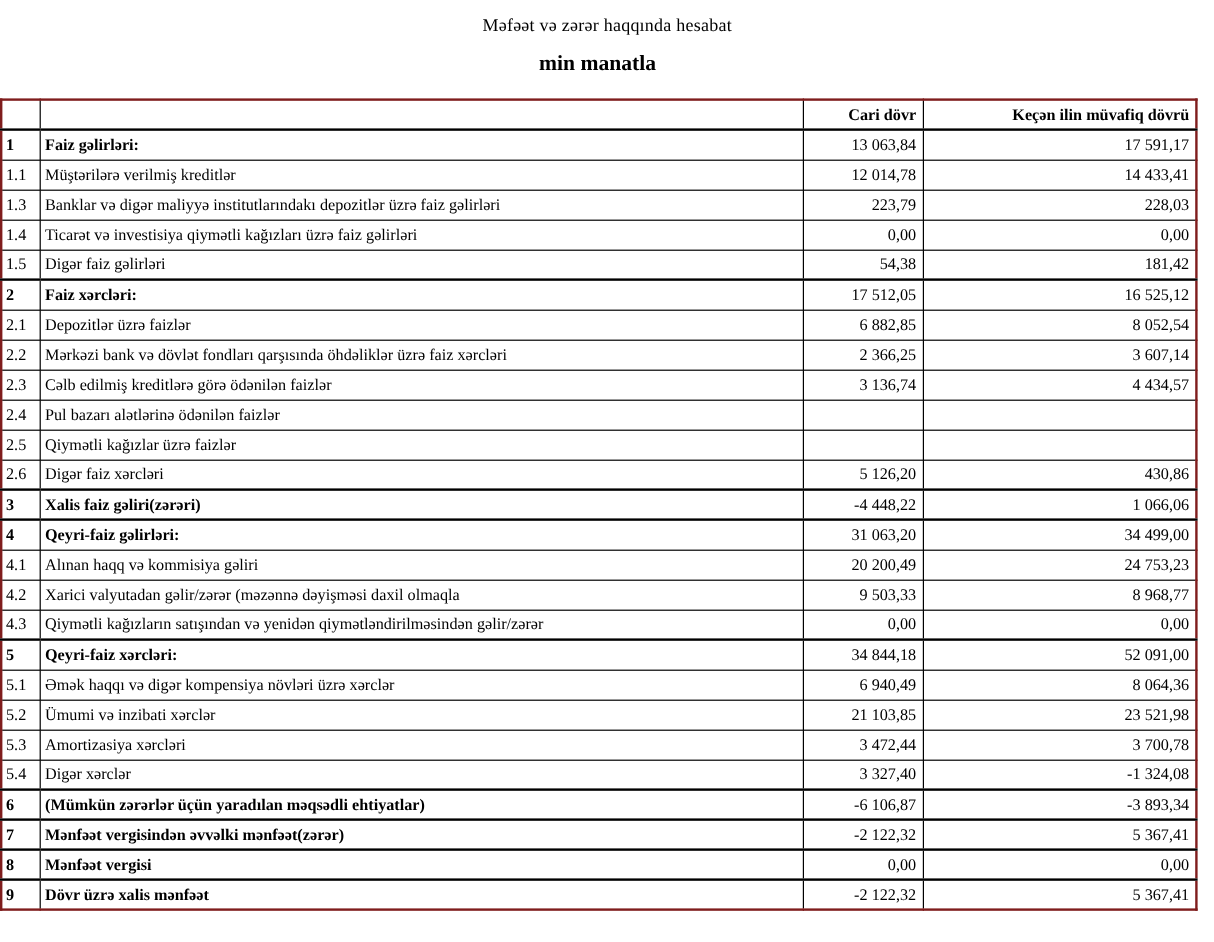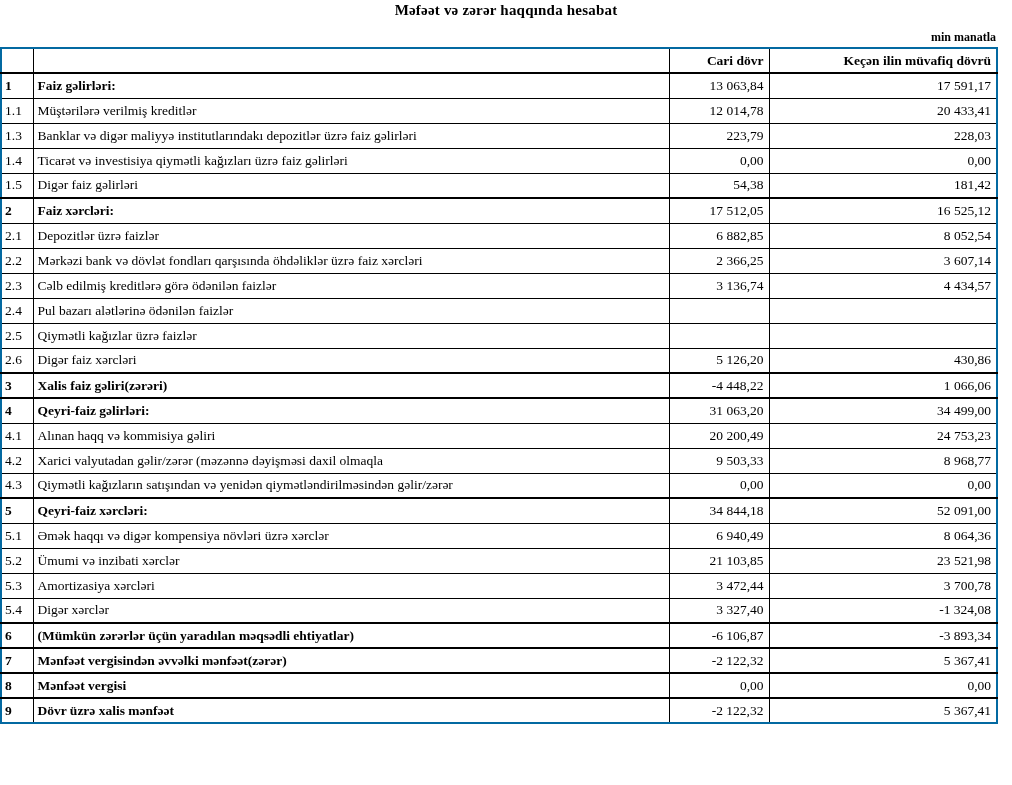--- a/index.html
+++ b/index.html
@@ -11,38 +11,38 @@
   }
   .page {
     position: relative;
     width: 1012px;
     height: 785px;
     background: #ffffff;
     overflow: hidden;
   }
   .report-title {
     text-align: center;
-    font-weight: bold;
+    font-weight: normal;
     font-size: 15px;
-    padding-top: 2px;
+    padding-top: 14px;
     letter-spacing: 0.2px;
   }
   .units-label {
     width: 996px;
-    text-align: right;
+    text-align: center;
     font-weight: bold;
-    font-size: 12px;
+    font-size: 18px;
     margin-top: 11px;
-    margin-bottom: 2px;
+    margin-bottom: 19px;
   }
   table.pnl {
     border-collapse: collapse;
     table-layout: fixed;
     width: 996px;
-    border: 2px solid #0369a1;
+    border: 2px solid #7f1d1d;
   }
   col.c-num   { width: 32px;  }
   col.c-label { width: 636px; }
   col.c-cur   { width: 100px; }
   col.c-prev  { width: 228px; }
   th, td {
     border: 1px solid #000;
     font-size: 13.5px;
     height: 25px;
     box-sizing: border-box;
@@ -87,21 +87,21 @@
         <tr class="section">
           <td class="num">1</td>
           <td class="label">Faiz gəlirləri:</td>
           <td class="val">13 063,84</td>
           <td class="val">17 591,17</td>
         </tr>
         <tr>
           <td class="num">1.1</td>
           <td class="label">Müştərilərə verilmiş kreditlər</td>
           <td class="val">12 014,78</td>
-          <td class="val">20 433,41</td>
+          <td class="val">14 433,41</td>
         </tr>
         <tr>
           <td class="num">1.3</td>
           <td class="label">Banklar və digər maliyyə institutlarındakı depozitlər üzrə faiz gəlirləri</td>
           <td class="val">223,79</td>
           <td class="val">228,03</td>
         </tr>
         <tr>
           <td class="num">1.4</td>
           <td class="label">Ticarət və investisiya qiymətli kağızları üzrə faiz gəlirləri</td>

